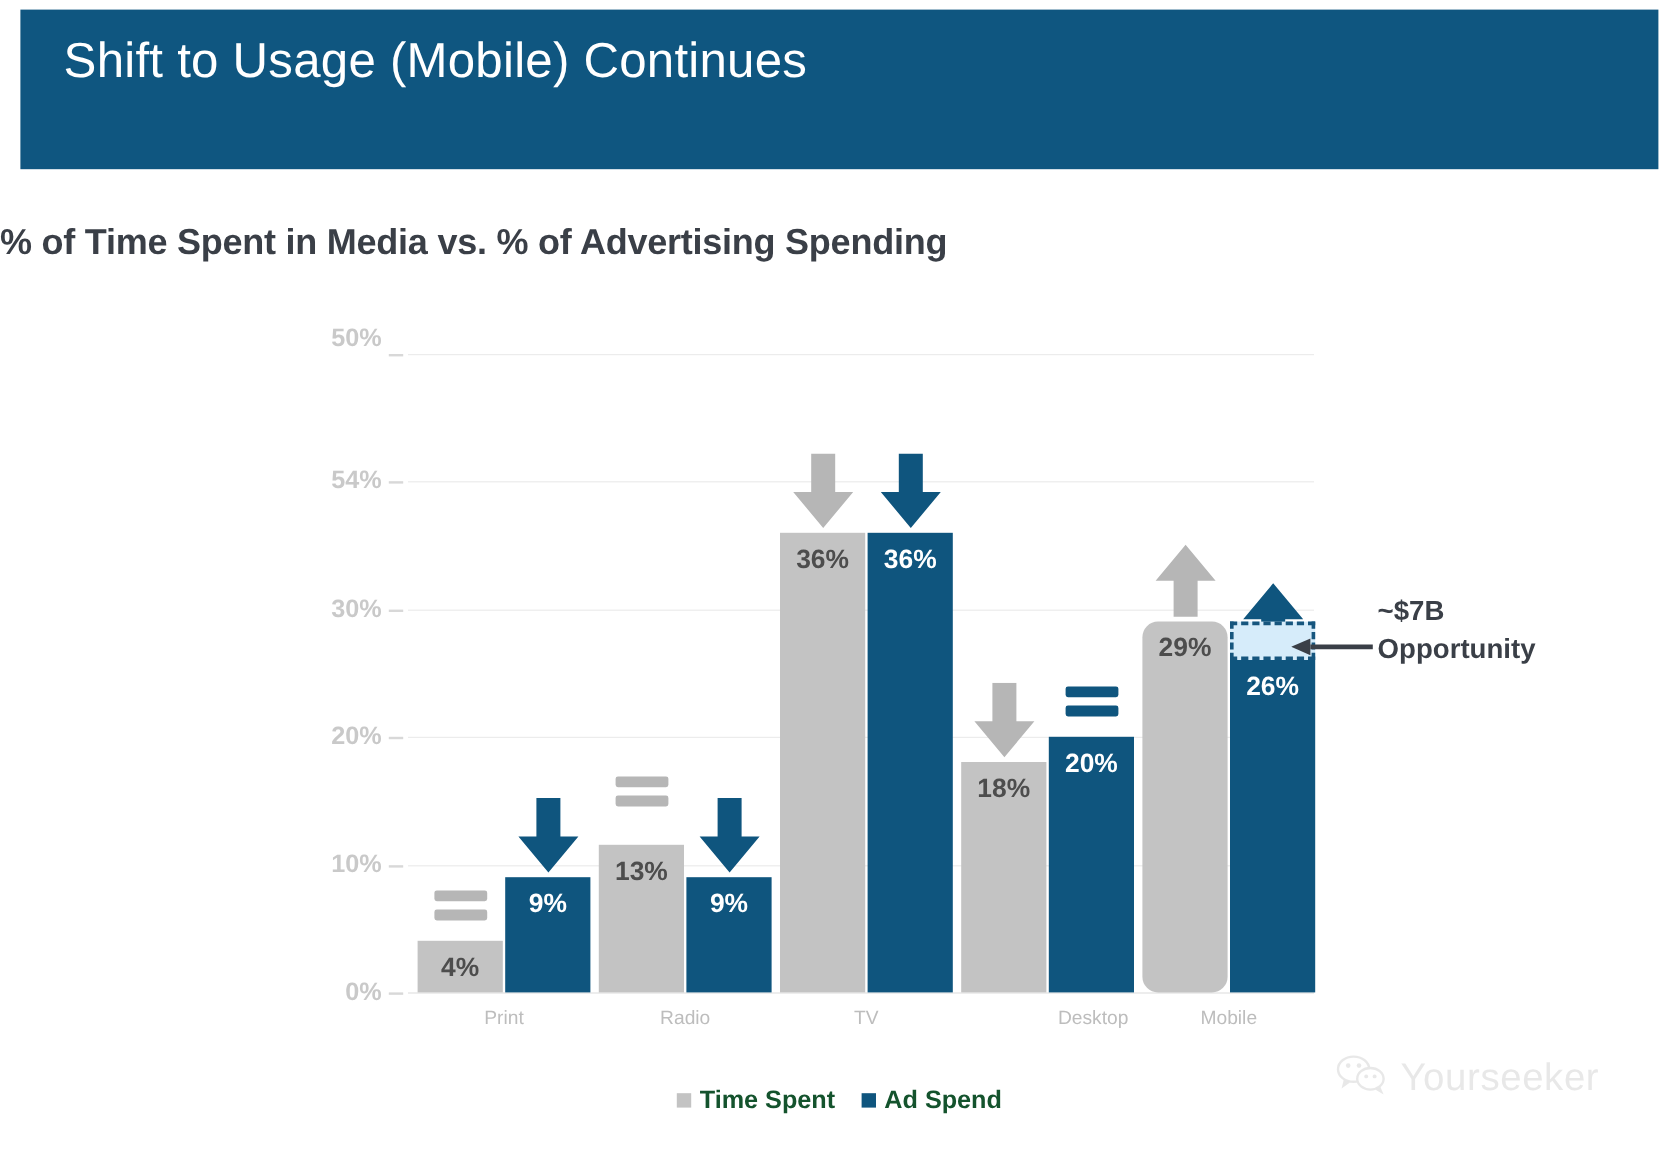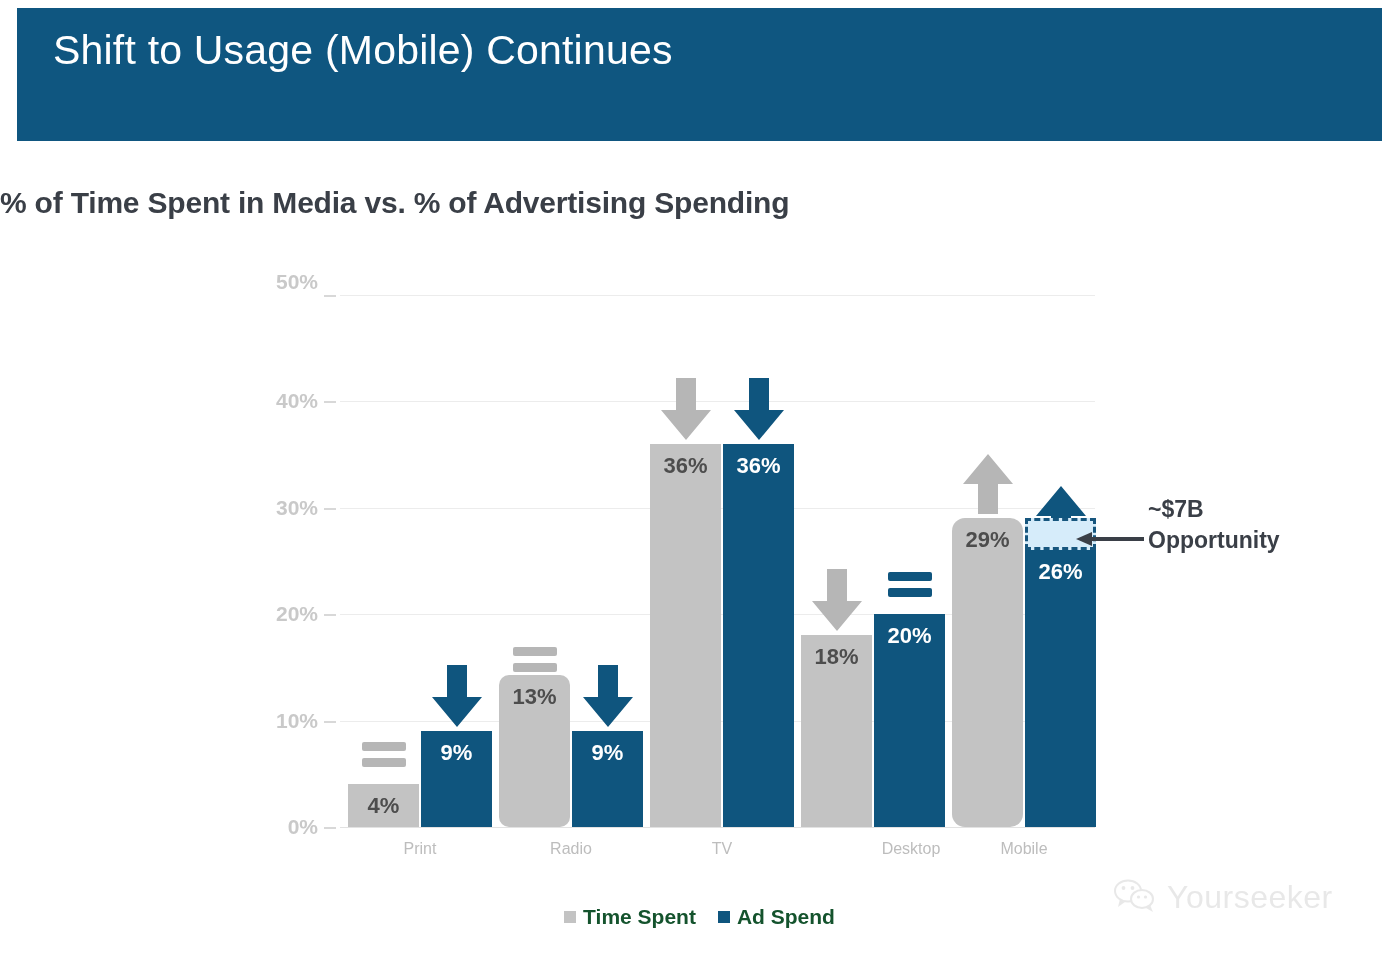--- a/index.html
+++ b/index.html
@@ -253,21 +253,21 @@
         <div class="bar blue" style="height: 95.76px;">
           <div class="bar-value">9%</div>
         </div>
         <div class="indicator" style="left: 73px; bottom: 97.76px; height: 64px;">
           <svg class="arrow-svg" width="56" height="64" viewBox="0 0 56 64">
             <polygon points="18,0 38,0 38,32 53,32 28,62 3,32 18,32" fill="#0f557e"></polygon>
           </svg>
         </div>
       </div>
       <div class="group" style="left: 159px; width: 144px;">
-        <div class="bar gray" style="height: 152px; border-radius: 10px;">
+        <div class="bar gray" style="height: 123px;">
           <div class="bar-value">13%</div>
         </div>
         <div class="indicator" style="left: 0px; bottom: 148.32px; height: 32px;">
           <div class="eq gray">
             <div class="eqbar"></div>
             <div class="eqbar"></div>
           </div>
         </div>
         <div class="bar blue" style="height: 95.76px;">
           <div class="bar-value">9%</div>
@@ -337,21 +337,21 @@
 
   <div id="ytick-labels">
       <div class="ytick-label" style="top: 827px; right: 1081px;">0%</div>
       <div class="tick-dash" style="left: 324px; top: 827px;"></div>
       <div class="ytick-label" style="top: 720.6px; right: 1081px;">10%</div>
       <div class="tick-dash" style="left: 324px; top: 720.6px;"></div>
       <div class="ytick-label" style="top: 614.2px; right: 1081px;">20%</div>
       <div class="tick-dash" style="left: 324px; top: 614.2px;"></div>
       <div class="ytick-label" style="top: 507.8px; right: 1081px;">30%</div>
       <div class="tick-dash" style="left: 324px; top: 507.8px;"></div>
-      <div class="ytick-label" style="top: 401.4px; right: 1081px;">40%</div>
+      <div class="ytick-label" style="top: 401.4px; right: 1081px;">54%</div>
       <div class="tick-dash" style="left: 324px; top: 401.4px;"></div>
       <div class="ytick-label" style="top: 282px; right: 1081px;">50%</div>
       <div class="tick-dash" style="left: 324px; top: 295px;"></div>
     </div>
 
   <div id="xtick-labels">
       <div class="xtick-label" style="left: 340px;">Print</div>
       <div class="xtick-label" style="left: 491px;">Radio</div>
       <div class="xtick-label" style="left: 642px;">TV</div>
       <div class="xtick-label" style="left: 831px; text-align: center;">Desktop</div>

